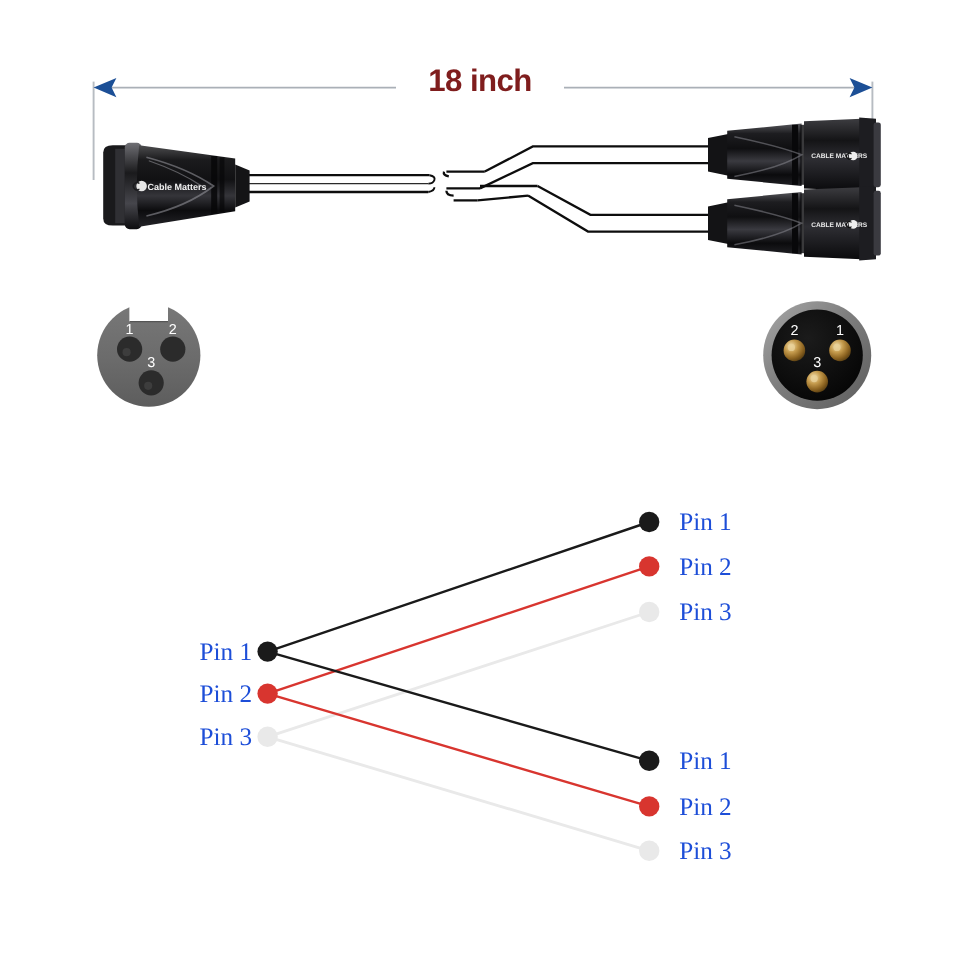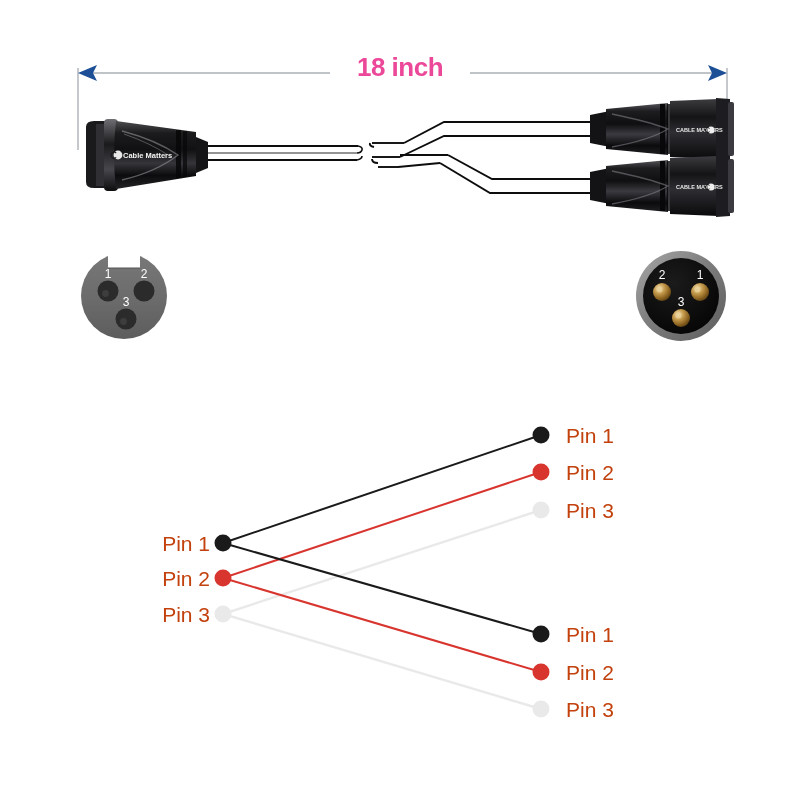--- a/index.html
+++ b/index.html
@@ -14,31 +14,31 @@
   #root{position:absolute;left:0;top:0;width:800px;height:800px;}
   .layer{position:absolute;left:0;top:0;width:800px;height:800px;}
 
   
   .dim-label{
     position:absolute;
     left:330px;top:52px;width:140px;
     text-align:center;
     font-size:26px;
     font-weight:bold;
-    color:#ec4899;
+    color:#7f1d1d;
     letter-spacing:-0.5px;
     font-family:"Liberation Sans", sans-serif;
   }
 
   
   .pin-label{
     position:absolute;
     font-size:21px;
-    color:#c2410c;
-    font-family:Liberation Sans, sans-serif;
+    color:#1d4ed8;
+    font-family:Liberation Serif, serif;
     white-space:nowrap;
     line-height:21px;
   }
   .pin-label.left{ text-align:right; }
 </style>
 </head>
 <body>
 
 <div id="root">
 

